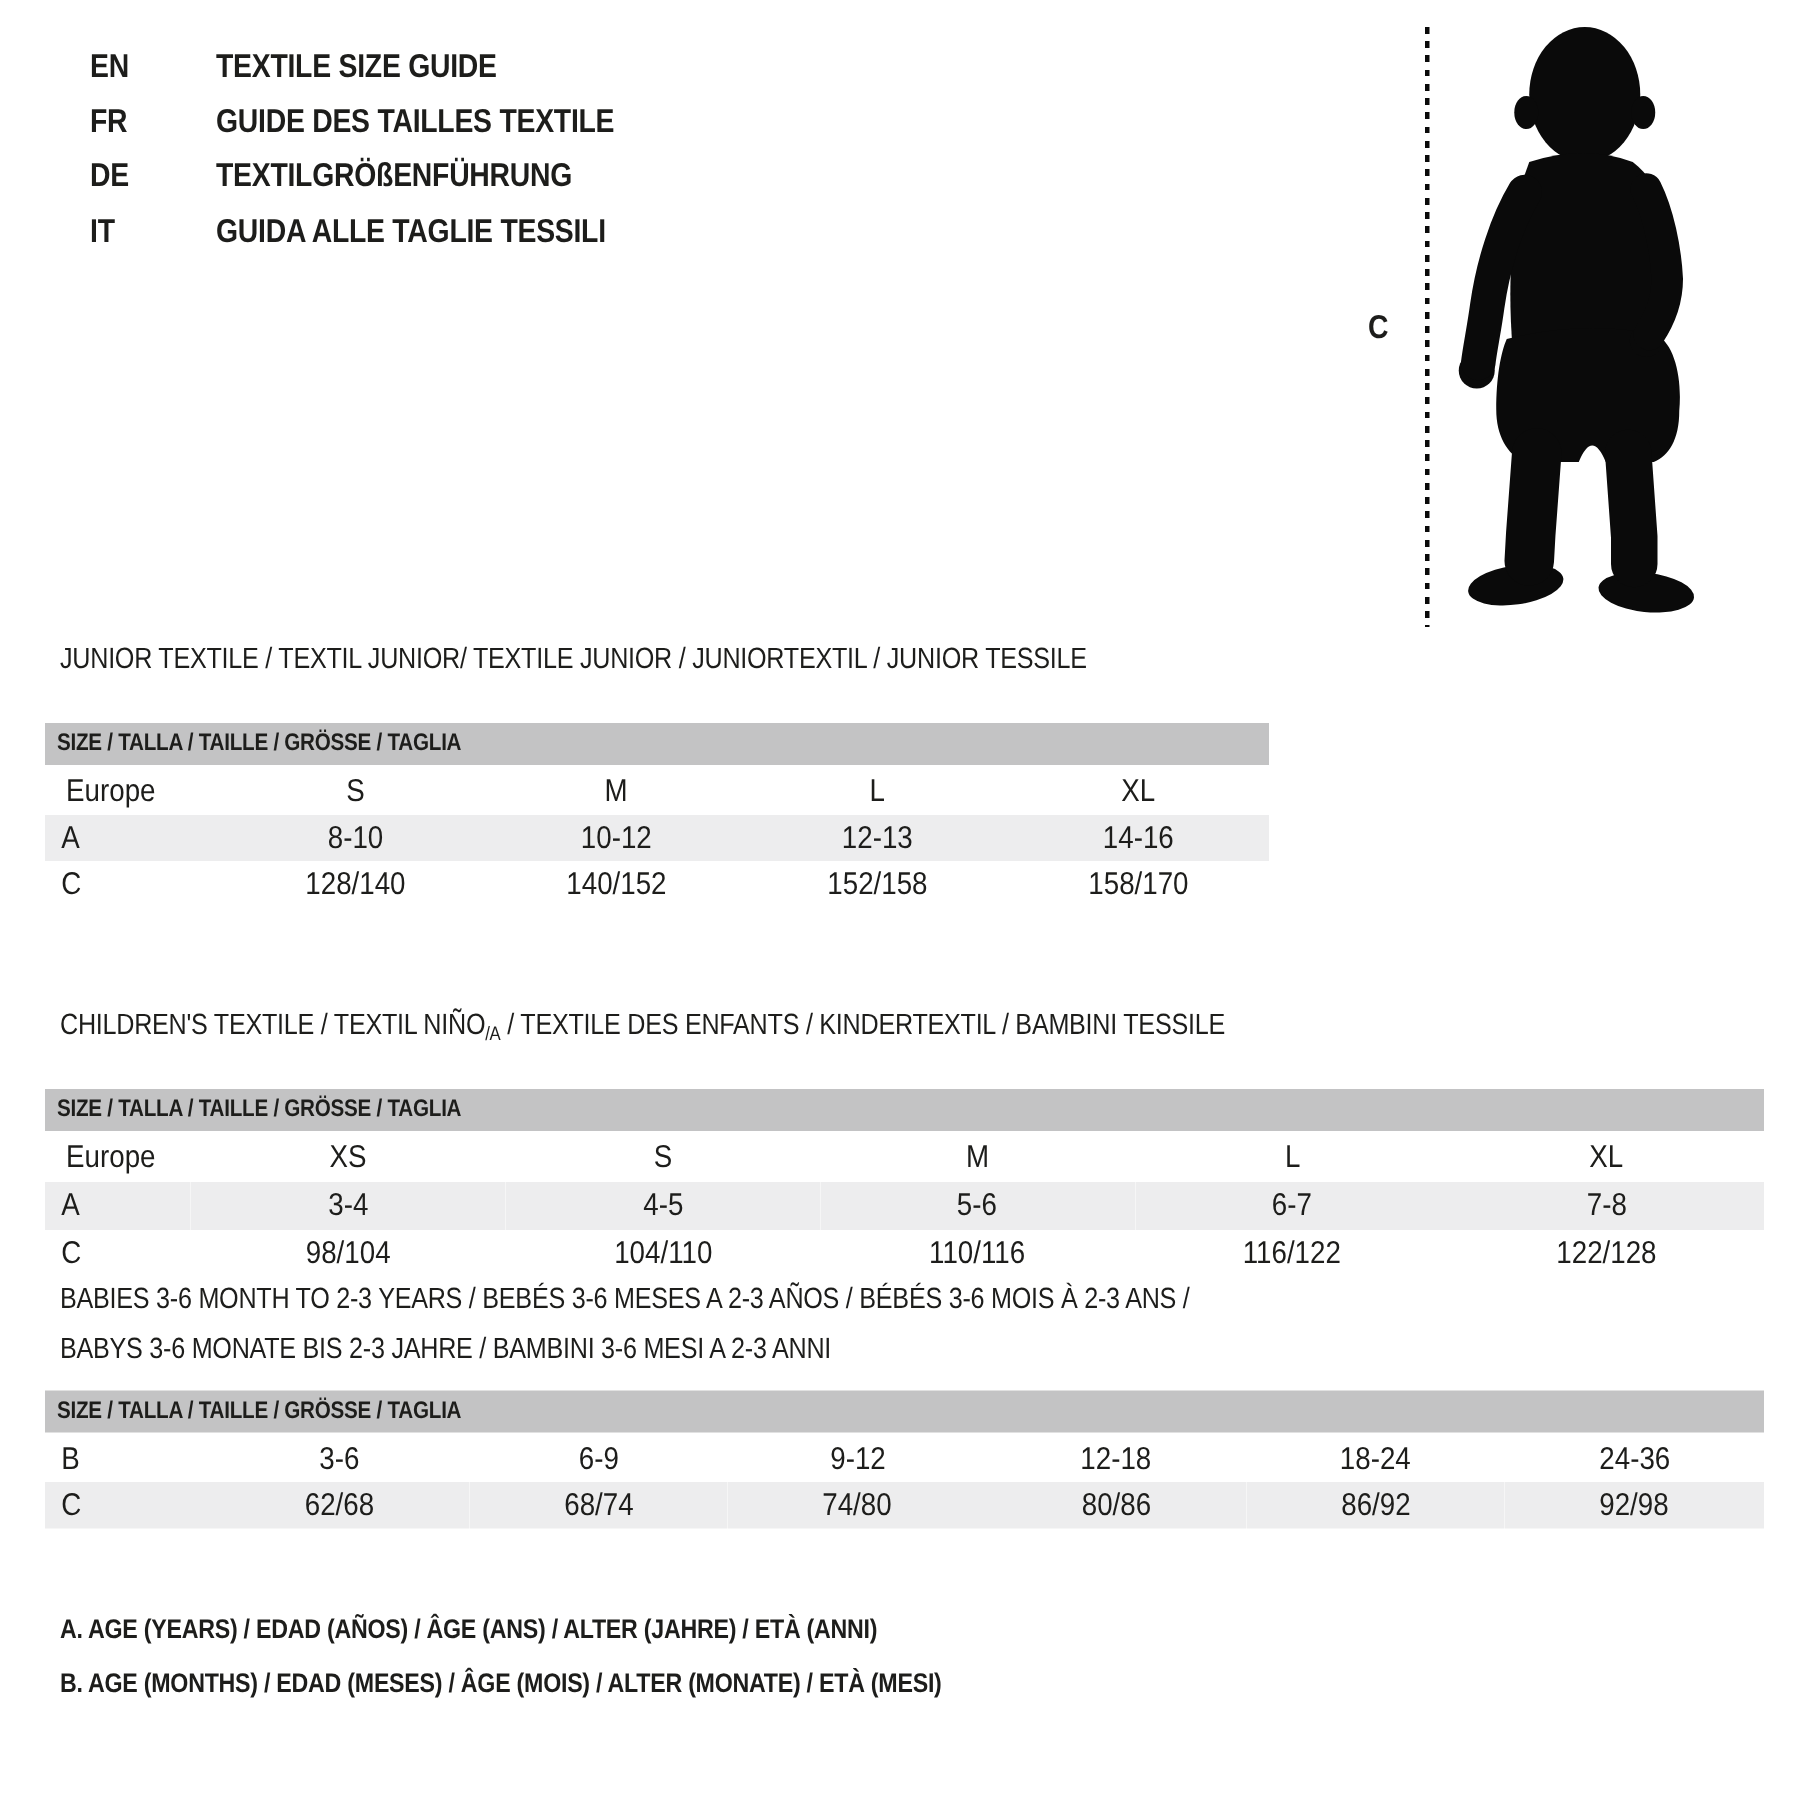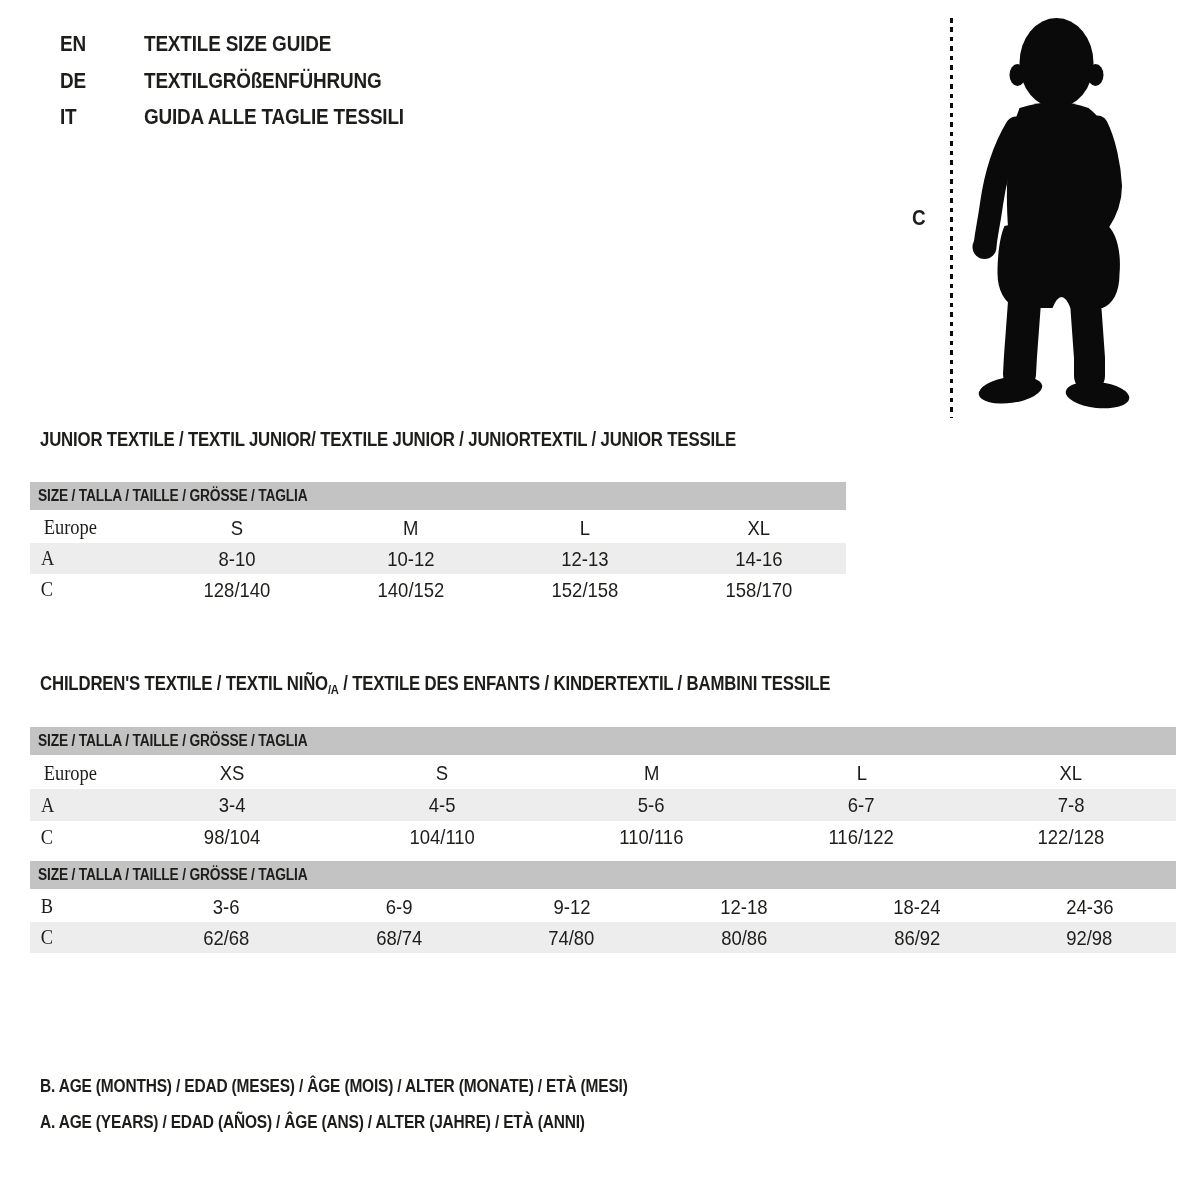--- a/index.html
+++ b/index.html
@@ -23,49 +23,53 @@
     background-image:repeating-linear-gradient(to bottom,var(--silhouette,#101010) 0 4.5px,transparent 4.5px 9.5px);
   }
   .measure-label{position:absolute;left:912px;top:205px;font-size:22px;font-weight:700;}
   .silhouette{position:absolute;left:964px;top:16px;width:176px;height:404px;}
 
   
   .sec{position:absolute;left:30px;}
   .sec1{top:428px;width:816px;}
   .sec2{top:672px;width:1146px;}
   .sec3{top:850px;width:1146px;}
-  .sec-title{margin:0;padding-left:10px;font-size:19.5px;font-weight:700;line-height:23px;}
+  .sec-title{margin:0;padding-left:10px;font-size:19.5px;font-weight:400;line-height:23px;}
   .sec3 .sec-title{line-height:33px;}
   .sub{font-size:13px;vertical-align:-4px;}
   .band{height:28px;line-height:28px;background:var(--band,#c3c3c4);padding-left:8px;font-size:16px;font-weight:700;}
   .sec1 .band{margin-top:31px;}
   .sec2 .band{margin-top:26px;}
   .sec3 .band{margin-top:11px;}
   table.tbl{width:100%;border-collapse:collapse;table-layout:fixed;margin-top:2px;}
   .tbl td{height:31px;text-align:center;font-size:21px;font-weight:400;padding:0;overflow:hidden;}
   .sec2 .tbl td{height:32px;text-align:center;}
-  .tbl td.lbl{text-align:left;padding-left:10px;font-family:Liberation Serif, serif;}
+  .tbl td.lbl{text-align:left;padding-left:10px;}
   .tbl tr.shaded{background:var(--row_shaded,#ededee);}
   col.c-label5{width:14.7%;} col.c-val5{width:21.325%;}
   col.c-label6{width:8.5%;}  col.c-val6{width:18.3%;}
   col.c-label7{width:9.6%;}  col.c-val7{width:15.066%;}
 
   
   .legend{position:absolute;left:40px;top:1068px;}
   .legend-line{height:36px;line-height:36px;font-size:18px;font-weight:700;}
 </style>
 </head>
 <body>
 
 <div class="page">
 
   <div class="langs">
     <div class="lang-row">
       <span class="lang-code"><span class="cx">EN</span></span>
       <span class="lang-title"><span class="cx">TEXTILE SIZE GUIDE</span></span>
+    </div>
+    <div class="lang-row">
+      <span class="lang-code"><span class="cx">FR</span></span>
+      <span class="lang-title"><span class="cx">GUIDE DES TAILLES TEXTILE</span></span>
     </div>
     <div class="lang-row">
       <span class="lang-code"><span class="cx">DE</span></span>
       <span class="lang-title"><span class="cx">TEXTILGRÖßENFÜHRUNG</span></span>
     </div>
     <div class="lang-row">
       <span class="lang-code"><span class="cx">IT</span></span>
       <span class="lang-title"><span class="cx">GUIDA ALLE TAGLIE TESSILI</span></span>
     </div>
   </div>
@@ -164,20 +168,24 @@
         <td><span class="cxc">104/110</span></td>
         <td><span class="cxc">110/116</span></td>
         <td><span class="cxc">116/122</span></td>
         <td><span class="cxc">122/128</span></td>
       </tr>
     </tbody>
       </table>
   </section>
 
   <section class="sec sec3">
+    <h2 class="sec-title">
+      <span class="cx">BABIES 3-6 MONTH TO 2-3 YEARS / BEBÉS 3-6 MESES A 2-3 AÑOS / BÉBÉS 3-6 MOIS À 2-3 ANS /</span><br>
+      <span class="cx">BABYS 3-6 MONATE BIS 2-3 JAHRE / BAMBINI 3-6 MESI A 2-3 ANNI</span>
+    </h2>
     <div class="band"><span class="cx">SIZE / TALLA / TAILLE / GRÖSSE / TAGLIA</span></div>
     <table class="tbl">
       <colgroup>
           <col class="c-label7">
           <col class="c-val7">
           <col class="c-val7">
           <col class="c-val7">
           <col class="c-val7">
           <col class="c-val7">
           <col class="c-val7">
@@ -199,17 +207,17 @@
         <td><span class="cxc">74/80</span></td>
         <td><span class="cxc">80/86</span></td>
         <td><span class="cxc">86/92</span></td>
         <td><span class="cxc">92/98</span></td>
       </tr>
     </tbody>
       </table>
   </section>
 
   <div class="legend">
+    <div class="legend-line"><span class="cx">A. AGE (YEARS) / EDAD (AÑOS) / ÂGE (ANS) / ALTER (JAHRE) / ETÀ (ANNI)</span></div>
     <div class="legend-line"><span class="cx">B. AGE (MONTHS) / EDAD (MESES) / ÂGE (MOIS) / ALTER (MONATE) / ETÀ (MESI)</span></div>
-    <div class="legend-line"><span class="cx">A. AGE (YEARS) / EDAD (AÑOS) / ÂGE (ANS) / ALTER (JAHRE) / ETÀ (ANNI)</span></div>
   </div>
 
 </div>
 
 </body></html>

